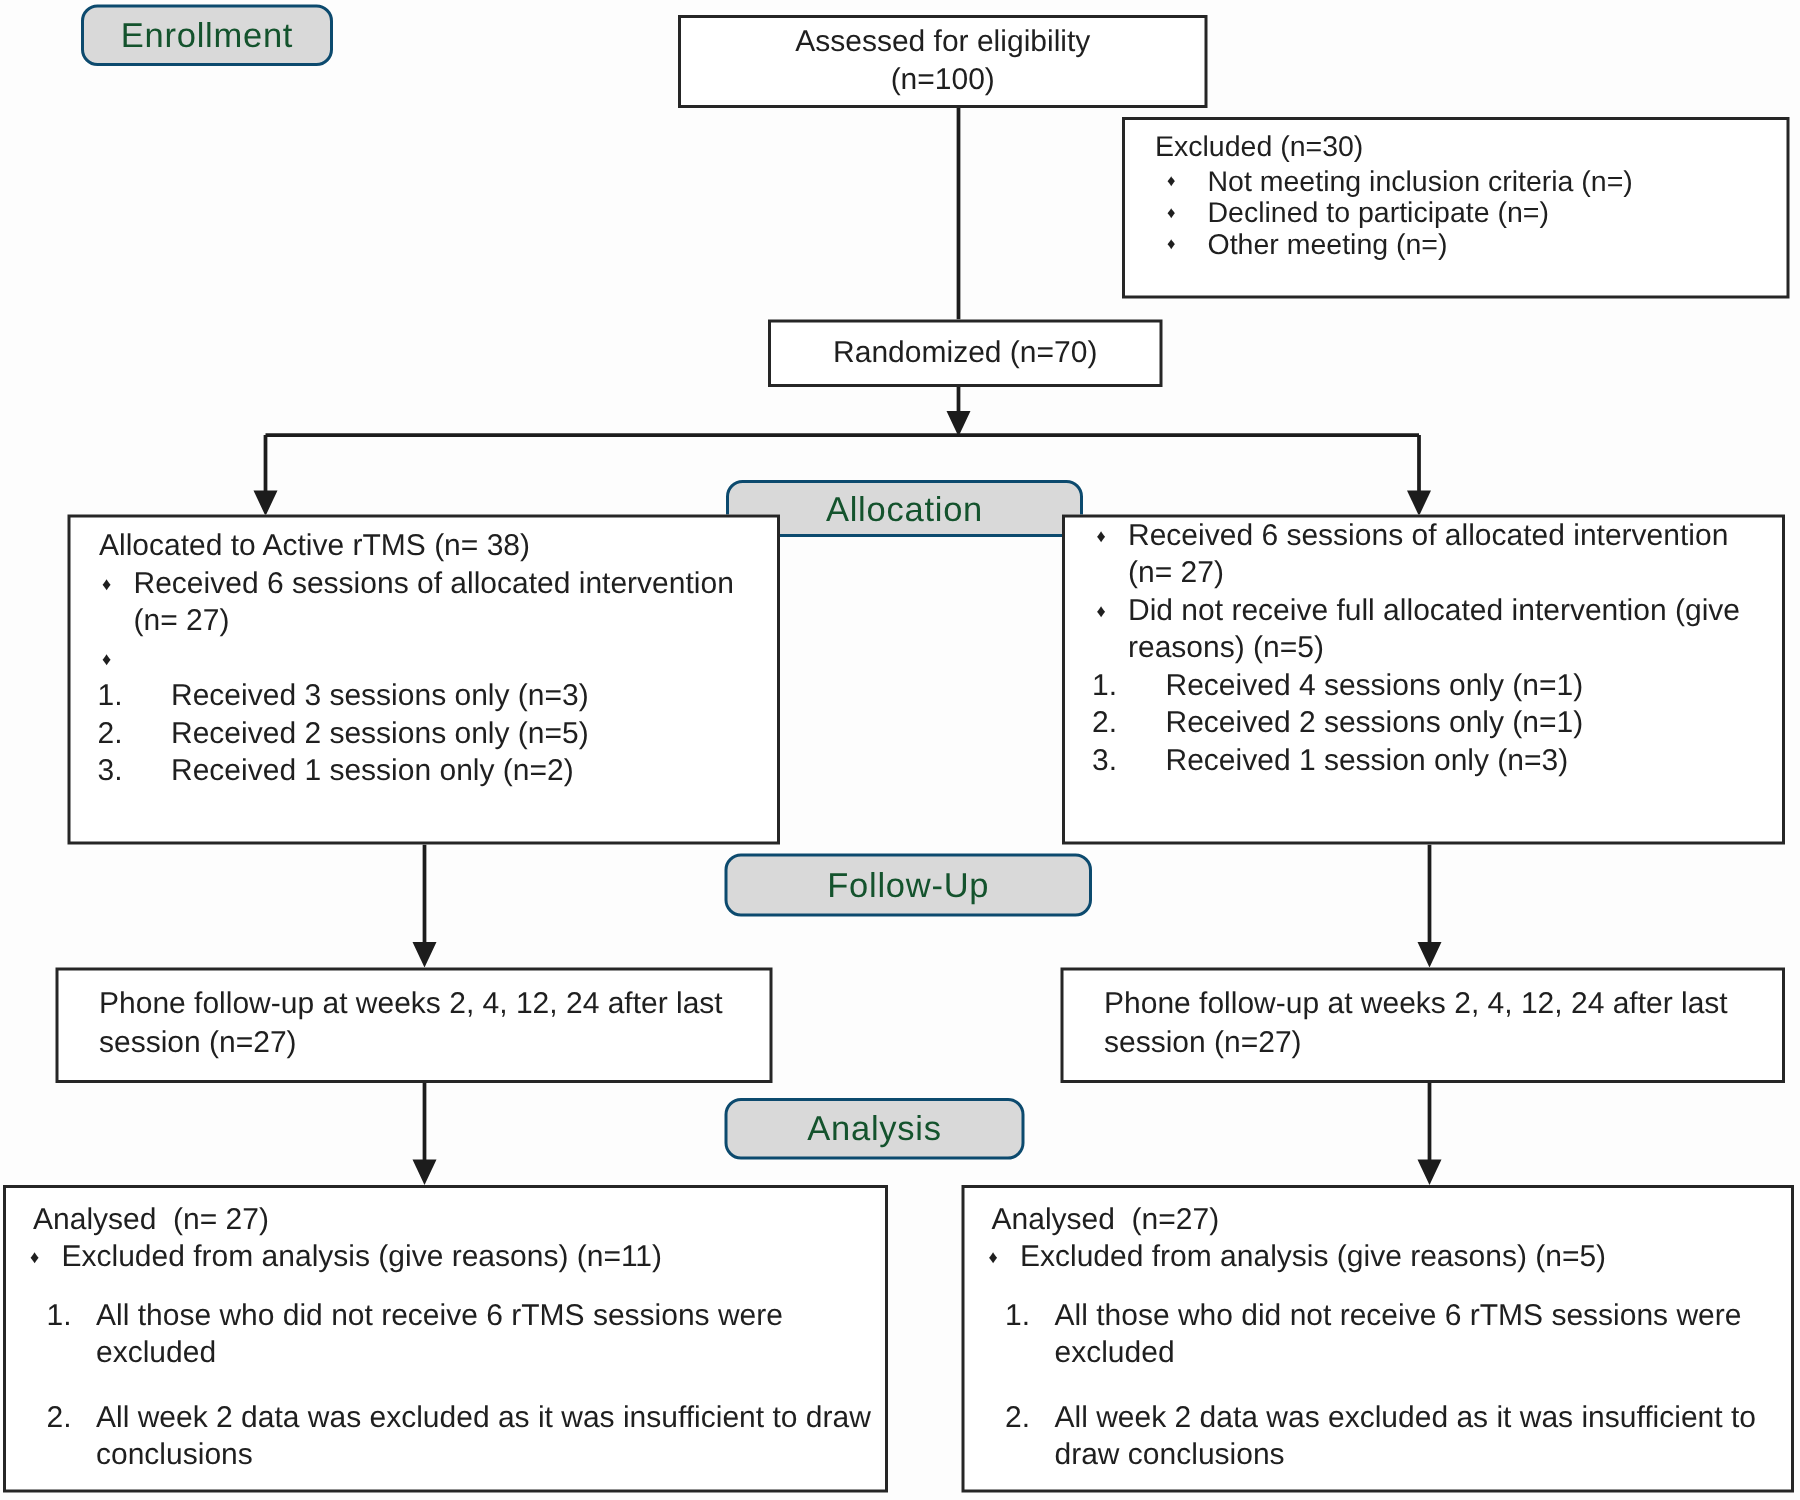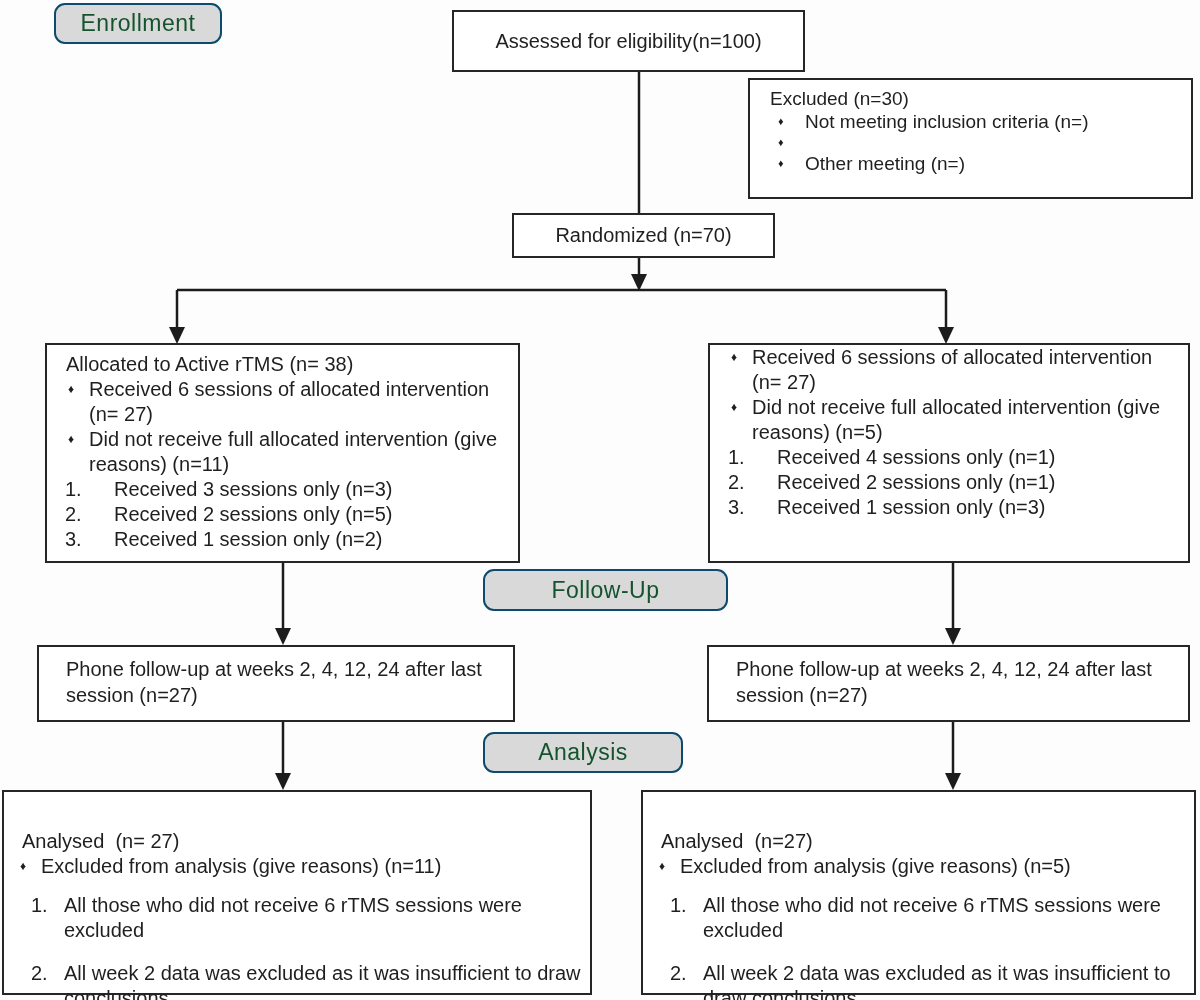--- a/index.html
+++ b/index.html
@@ -13,21 +13,21 @@
     position:absolute; box-sizing:border-box;
     background:#d9d9d9; border:2px solid #0c4a6e; border-radius:11px;
     display:flex; align-items:center; justify-content:center;
     font-size:23px; color:#14532d; letter-spacing:0.5px;
   }
 
   .box {
     position:absolute; box-sizing:border-box; background:#ffffff;
     border:2px solid #262626; font-size:20px; line-height:25px;
   }
-  .centered { display:flex; flex-direction:row; align-items:center; justify-content:center; text-align:center; }
+  .centered { display:flex; flex-direction:column; align-items:center; justify-content:center; text-align:center; }
 
   .keep-ws { white-space:pre-wrap; }
 
   .box .title { padding:7px 8px 0 19px; }
 
   .bullet-row { display:flex; padding-left:21px; padding-right:10px; align-items:flex-start; }
   .bullet-glyph { width:21px; flex:0 0 21px; font-size:12px; line-height:25px; }
   .bullet-text { flex:1; }
 
   .num-row { display:flex; padding-left:18px; padding-right:8px; align-items:flex-start; }
@@ -37,21 +37,21 @@
   
   .excluded { font-size:19px; line-height:21px; }
   .excluded .title { padding:8px 4px 2px 20px; }
   .excluded .bullet-row { padding-left:28px; }
   .excluded .bullet-glyph { width:27px; flex:0 0 27px; font-size:11px; line-height:21px; }
 
   
   .followup { padding:9px 30px 0 27px; box-sizing:border-box; line-height:26px; }
 
   
-  .analysis .title { padding:9px 8px 0 18px;margin-top:28px; }
+  .analysis .title { padding:9px 8px 0 18px; }
   .analysis .bullet-row { padding-left:16px; }
   .analysis .bullet-glyph { width:21px; flex:0 0 21px; }
   .analysis .num-row { padding-left:27px; margin-top:14px; }
   .analysis .num { width:33px; flex:0 0 33px; }
   .analysis .num-row + .num-row { margin-top:18px; }
 </style>
 </head>
 <body>
 
 <div class="stage">
@@ -73,56 +73,57 @@
       <polygon points="169,327 185,327 177,344"></polygon>
       <polygon points="938,327 954,327 946,344"></polygon>
       <polygon points="275,628 291,628 283,645"></polygon>
       <polygon points="945,628 961,628 953,645"></polygon>
       <polygon points="275,773 291,773 283,790"></polygon>
       <polygon points="945,773 961,773 953,790"></polygon>
     </g>
   </svg>
 
   <div class="pill" style="left:54px; top:3px; width:168px; height:41px;">Enrollment</div>
+  <div class="pill" style="left:484px; top:320px; width:238px; height:38px;">Allocation</div>
   <div class="pill" style="left:483px; top:569px; width:245px; height:42px;">Follow-Up</div>
   <div class="pill" style="left:483px; top:732px; width:200px; height:41px;">Analysis</div>
 
   <div class="box centered" style="left:452px; top:10px; width:353px; height:62px;">
     <div>Assessed for eligibility</div>
     <div>(n=100)</div>
   </div>
 
   <div class="box excluded" style="left:748px; top:78px; width:445px; height:121px;">
     <div class="title">Excluded (n=30)</div>
     <div class="bullet-row">
       <span class="bullet-glyph">♦</span>
       <span class="bullet-text">Not meeting inclusion criteria (n=)</span>
     </div>
     <div class="bullet-row">
       <span class="bullet-glyph">♦</span>
+      <span class="bullet-text">Declined to participate (n=)</span>
     </div>
     <div class="bullet-row">
       <span class="bullet-glyph">♦</span>
       <span class="bullet-text">Other meeting (n=)</span>
     </div>
   </div>
 
   <div class="box centered" style="left:512px; top:213px; width:263px; height:45px;">
     <div>Randomized (n=70)</div>
   </div>
 
   <div class="box" style="left:45px; top:343px; width:475px; height:220px;">
     <div class="title keep-ws">Allocated to Active rTMS (n= 38)</div>
     <div class="bullet-row">
       <span class="bullet-glyph">♦</span>
       <span class="bullet-text">Received 6 sessions of allocated intervention (n= 27)</span>
     </div>
     <div class="bullet-row">
       <span class="bullet-glyph">♦</span>
-      <span class="bullet-text">Did not receive full allocated intervention (give reasons) (n=11)</span>
     </div>
     <div class="num-row">
       <span class="num">1.</span>
       <span class="num-text">Received 3 sessions only (n=3)</span>
     </div>
     <div class="num-row">
       <span class="num">2.</span>
       <span class="num-text">Received 2 sessions only (n=5)</span>
     </div>
     <div class="num-row">

